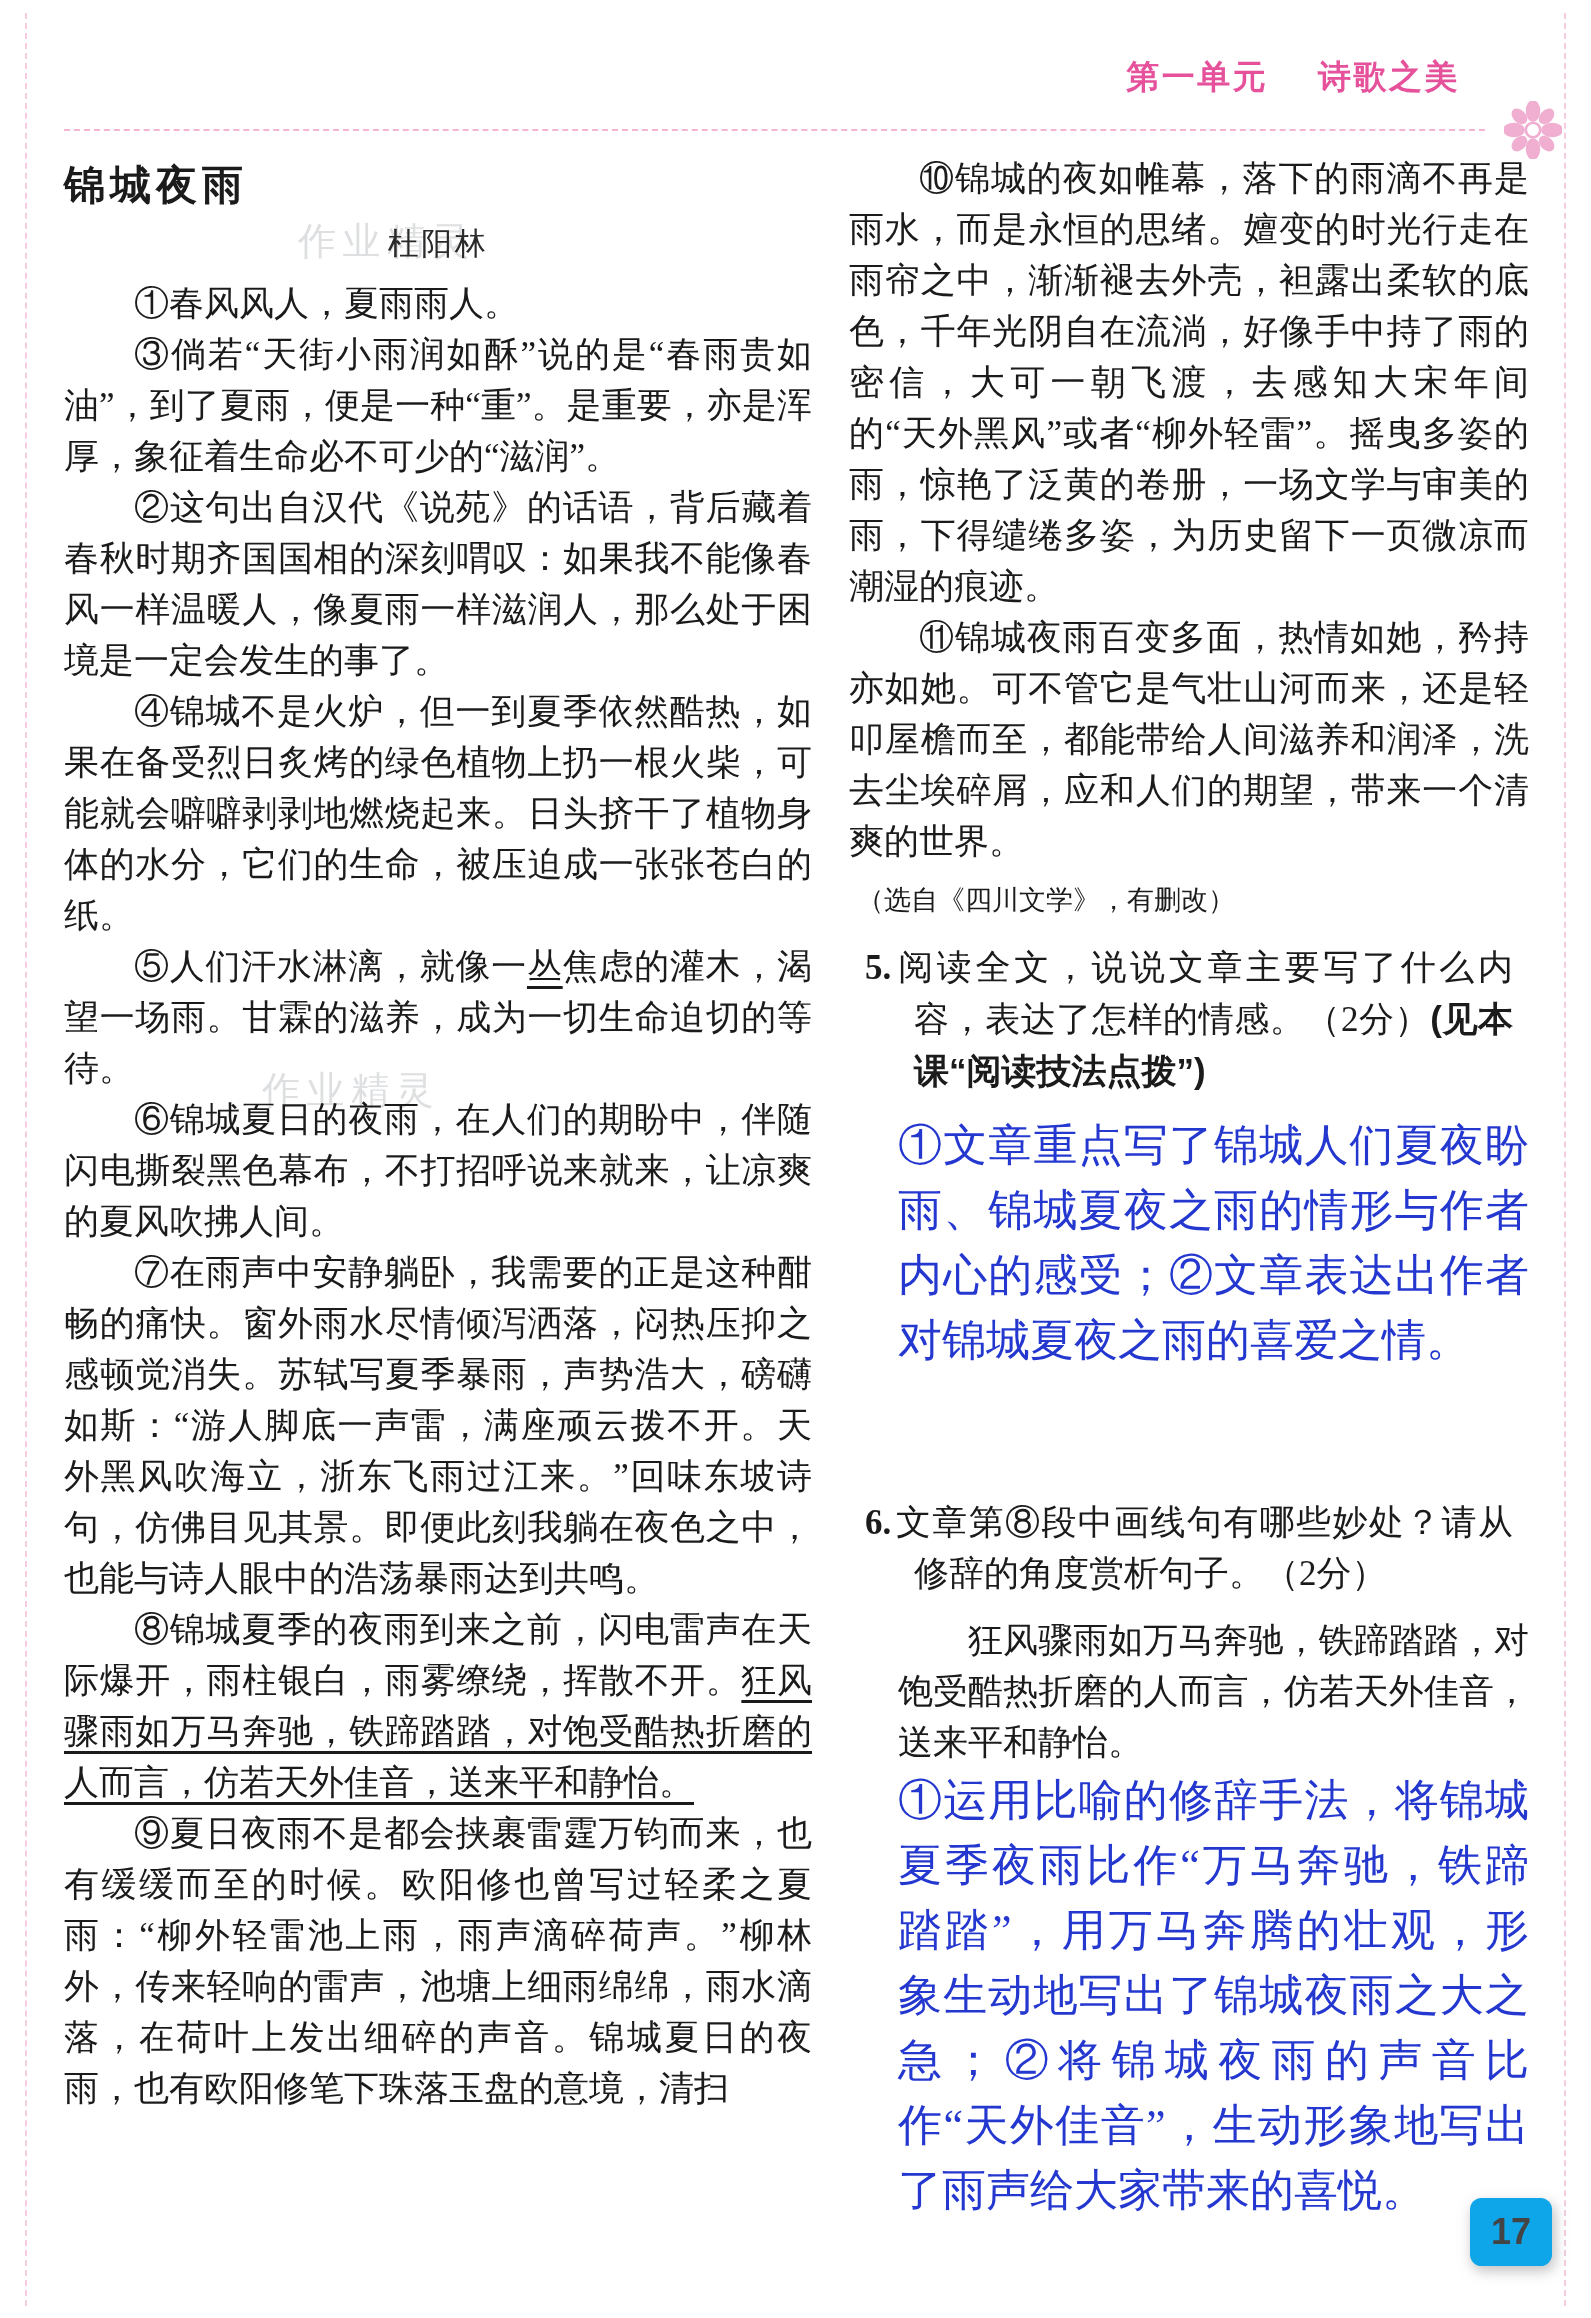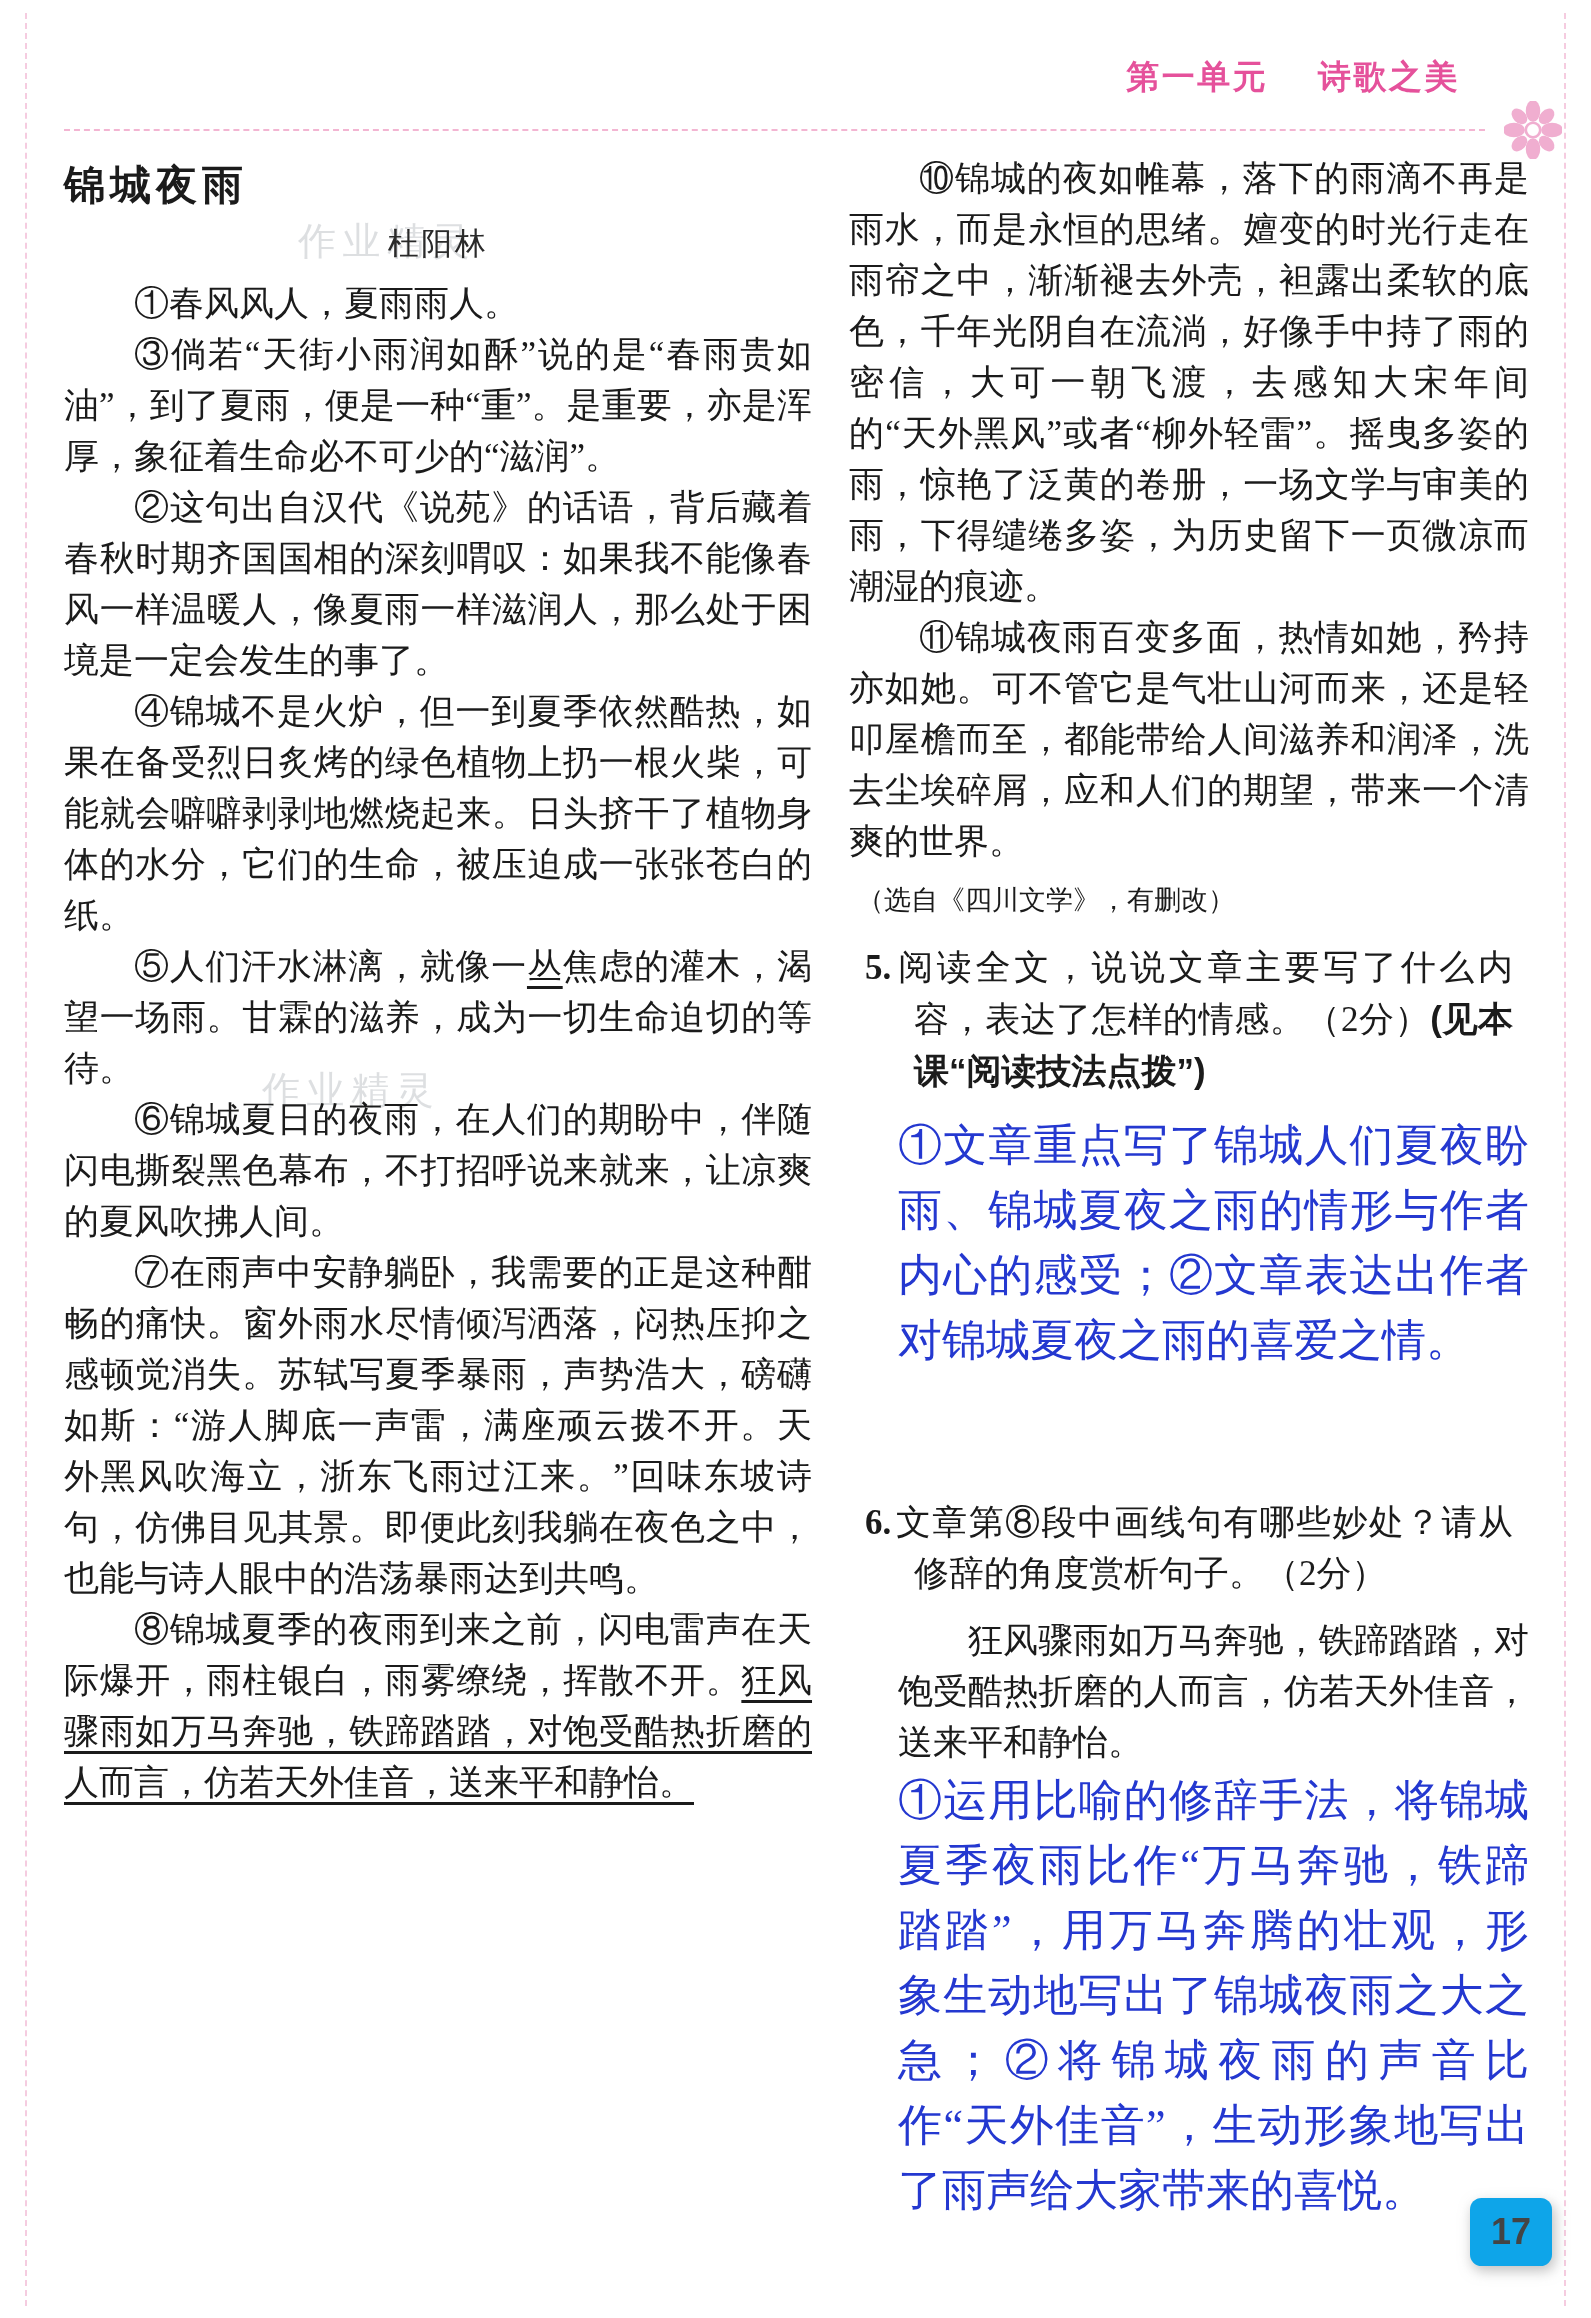--- a/index.html
+++ b/index.html
@@ -79,20 +79,21 @@
       <div class="author">杜阳林</div>
       <div>
           <p class="para"><span>①春风风人，夏雨雨人。</span></p>
           <p class="para"><span>③倘若“天街小雨润如酥”说的是“春雨贵如油”，到了夏雨，便是一种“重”。是重要，亦是浑厚，象征着生命必不可少的“滋润”。</span></p>
           <p class="para"><span>②这句出自汉代《说苑》的话语，背后藏着春秋时期齐国国相的深刻喟叹：如果我不能像春风一样温暖人，像夏雨一样滋润人，那么处于困境是一定会发生的事了。</span></p>
           <p class="para"><span>④锦城不是火炉，但一到夏季依然酷热，如果在备受烈日炙烤的绿色植物上扔一根火柴，可能就会噼噼剥剥地燃烧起来。日头挤干了植物身体的水分，它们的生命，被压迫成一张张苍白的纸。</span></p>
           <p class="para"><span>⑤人们汗水淋漓，就像一</span><span class="ul">丛</span><span>焦虑的灌木，渴望一场雨。甘霖的滋养，成为一切生命迫切的等待。</span></p>
           <p class="para"><span>⑥锦城夏日的夜雨，在人们的期盼中，伴随闪电撕裂黑色幕布，不打招呼说来就来，让凉爽的夏风吹拂人间。</span></p>
           <p class="para"><span>⑦在雨声中安静躺卧，我需要的正是这种酣畅的痛快。窗外雨水尽情倾泻洒落，闷热压抑之感顿觉消失。苏轼写夏季暴雨，声势浩大，磅礴如斯：“游人脚底一声雷，满座顽云拨不开。天外黑风吹海立，浙东飞雨过江来。”回味东坡诗句，仿佛目见其景。即便此刻我躺在夜色之中，也能与诗人眼中的浩荡暴雨达到共鸣。</span></p>
           <p class="para"><span>⑧锦城夏季的夜雨到来之前，闪电雷声在天际爆开，雨柱银白，雨雾缭绕，挥散不开。</span><span class="ul">狂风骤雨如万马奔驰，铁蹄踏踏，对饱受酷热折磨的人而言，仿若天外佳音，送来平和静怡。</span></p>
+          <p class="para"><span>⑨夏日夜雨不是都会挟裹雷霆万钧而来，也有缓缓而至的时候。欧阳修也曾写过轻柔之夏雨：“柳外轻雷池上雨，雨声滴碎荷声。”柳林外，传来轻响的雷声，池塘上细雨绵绵，雨水滴落，在荷叶上发出细碎的声音。锦城夏日的夜雨，也有欧阳修笔下珠落玉盘的意境，清扫</span></p>
         </div>
     </div>
     <div class="col-right">
       <div>
           <p class="para"><span>⑩锦城的夜如帷幕，落下的雨滴不再是雨水，而是永恒的思绪。嬗变的时光行走在雨帘之中，渐渐褪去外壳，袒露出柔软的底色，千年光阴自在流淌，好像手中持了雨的密信，大可一朝飞渡，去感知大宋年间的“天外黑风”或者“柳外轻雷”。摇曳多姿的雨，惊艳了泛黄的卷册，一场文学与审美的雨，下得缱绻多姿，为历史留下一页微凉而潮湿的痕迹。</span></p>
           <p class="para"><span>⑪锦城夜雨百变多面，热情如她，矜持亦如她。可不管它是气壮山河而来，还是轻叩屋檐而至，都能带给人间滋养和润泽，洗去尘埃碎屑，应和人们的期望，带来一个清爽的世界。</span></p>
         </div>
       <p class="source">（选自《四川文学》，有删改）</p>
       <div>
           <div class="question-block">

